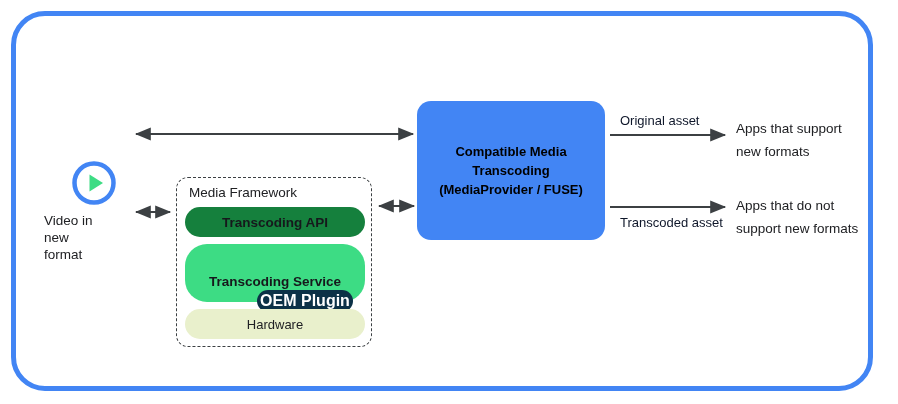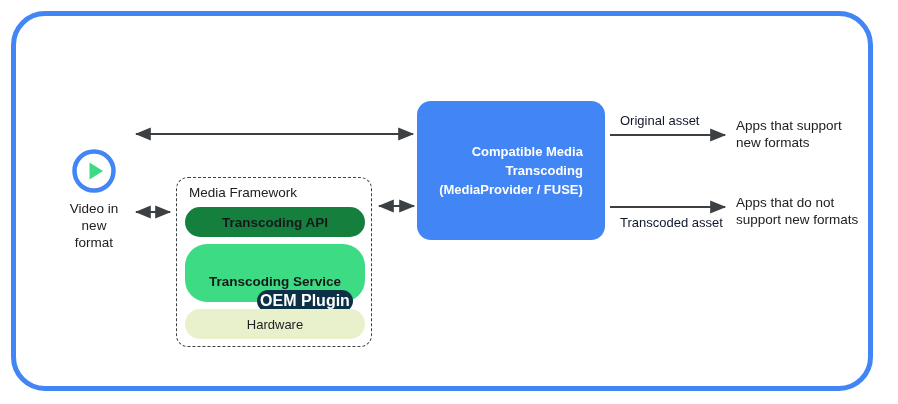--- a/index.html
+++ b/index.html
@@ -27,23 +27,22 @@
     border: 5px solid #4285f4;
     border-radius: 34px;
     box-sizing: border-box;
     background: #fff;
   }
 
   
   #video-source {
     position: absolute;
     left: 44px;
-    top: 148px;
+    top: 160px;
     width: 100px;
-    text-align: center;
   }
   #play-icon {
     width: 46px;
     height: 46px;
     margin: 0 auto;
     display: block;
   }
   #video-caption {
     margin-top: 6px;
     font-size: 13.5px;
@@ -130,22 +129,22 @@
     position: absolute;
     left: 417px;
     top: 101px;
     width: 188px;
     height: 139px;
     background: #4285f4;
     border-radius: 14px;
     display: flex;
     align-items: center;
     justify-content: center;
-    text-align: right;
-    color: #ffffff;
+    text-align: center;
+    color: #000000;
     font-size: 13px;
     font-weight: bold;
     line-height: 19px;
     box-sizing: border-box;
     padding: 0 10px;
     white-space: pre-line;
   }
 
   
   .asset-label {
@@ -153,21 +152,21 @@
     font-size: 13px;
     color: #0f172a;
     white-space: nowrap;
   }
   #label-original-asset { left: 620px; top: 113px; }
   #label-transcoded-asset { left: 620px; top: 215px; }
 
   .apps-label {
     position: absolute;
     font-size: 13.5px;
-    line-height: 17px;
+    line-height: 23px;
     color: #202124;
     white-space: pre-line;
   }
   #label-apps-support { left: 736px; top: 117px; }
   #label-apps-no-support { left: 736px; top: 194px; }
 
   
   #arrow-layer {
     position: absolute;
     left: 0;

